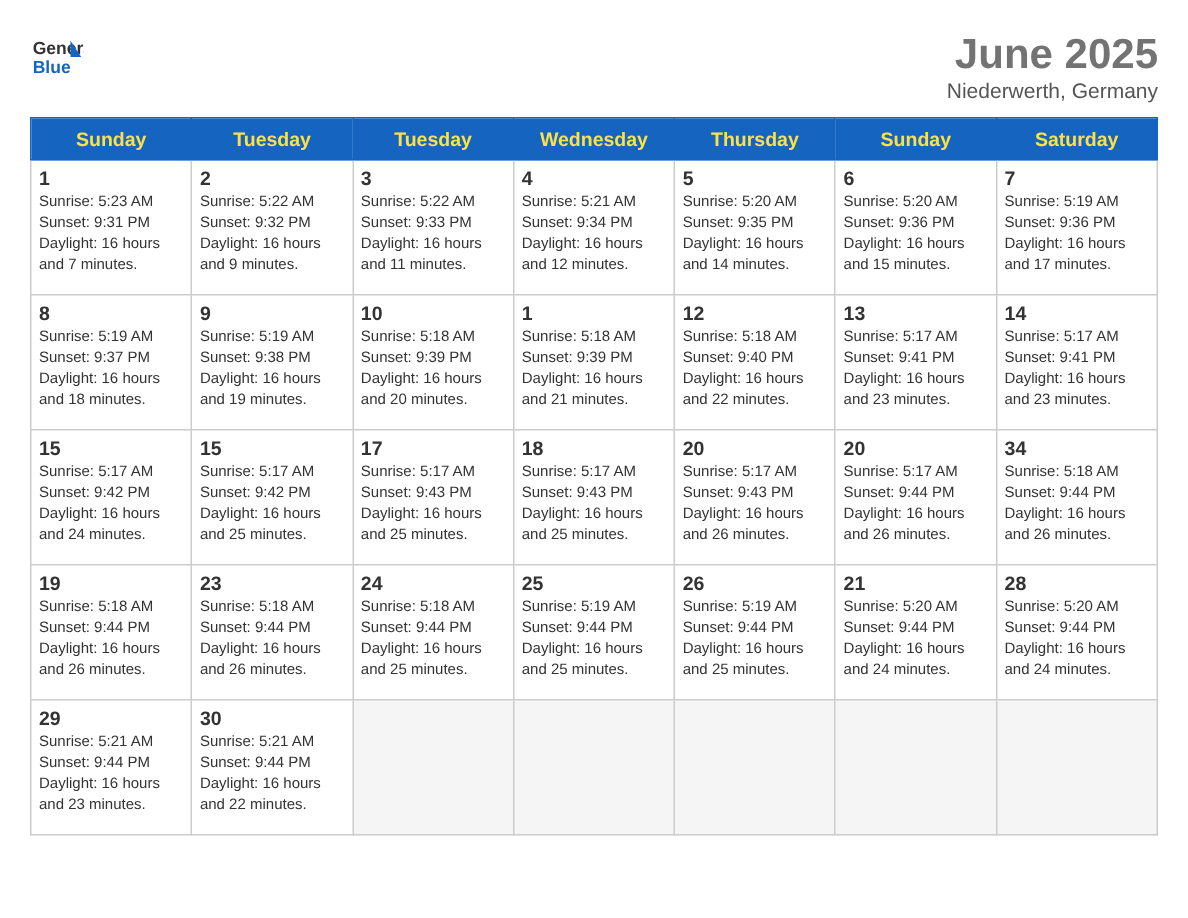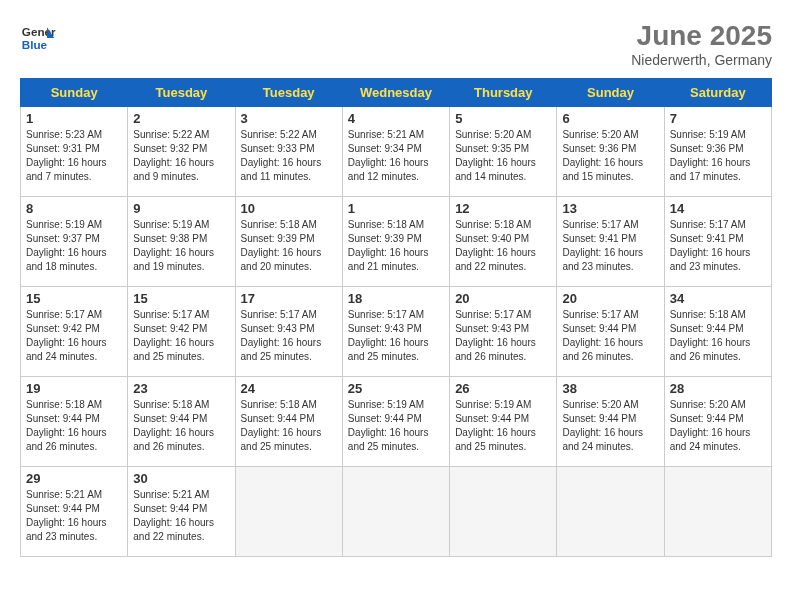--- a/index.html
+++ b/index.html
@@ -313,21 +313,21 @@
       </td>
         <td>
         <span class="day-num">26</span>
         <div class="day-detail">
           Sunrise: 5:19 AM<br>
           Sunset: 9:44 PM<br>
           Daylight: 16 hours and 25 minutes.
         </div>
       </td>
         <td>
-        <span class="day-num">38</span>
+        <span class="day-num">21</span>
         <div class="day-detail">
           Sunrise: 5:20 AM<br>
           Sunset: 9:44 PM<br>
           Daylight: 16 hours and 24 minutes.
         </div>
       </td>
         <td>
         <span class="day-num">28</span>
         <div class="day-detail">
           Sunrise: 5:20 AM<br>

